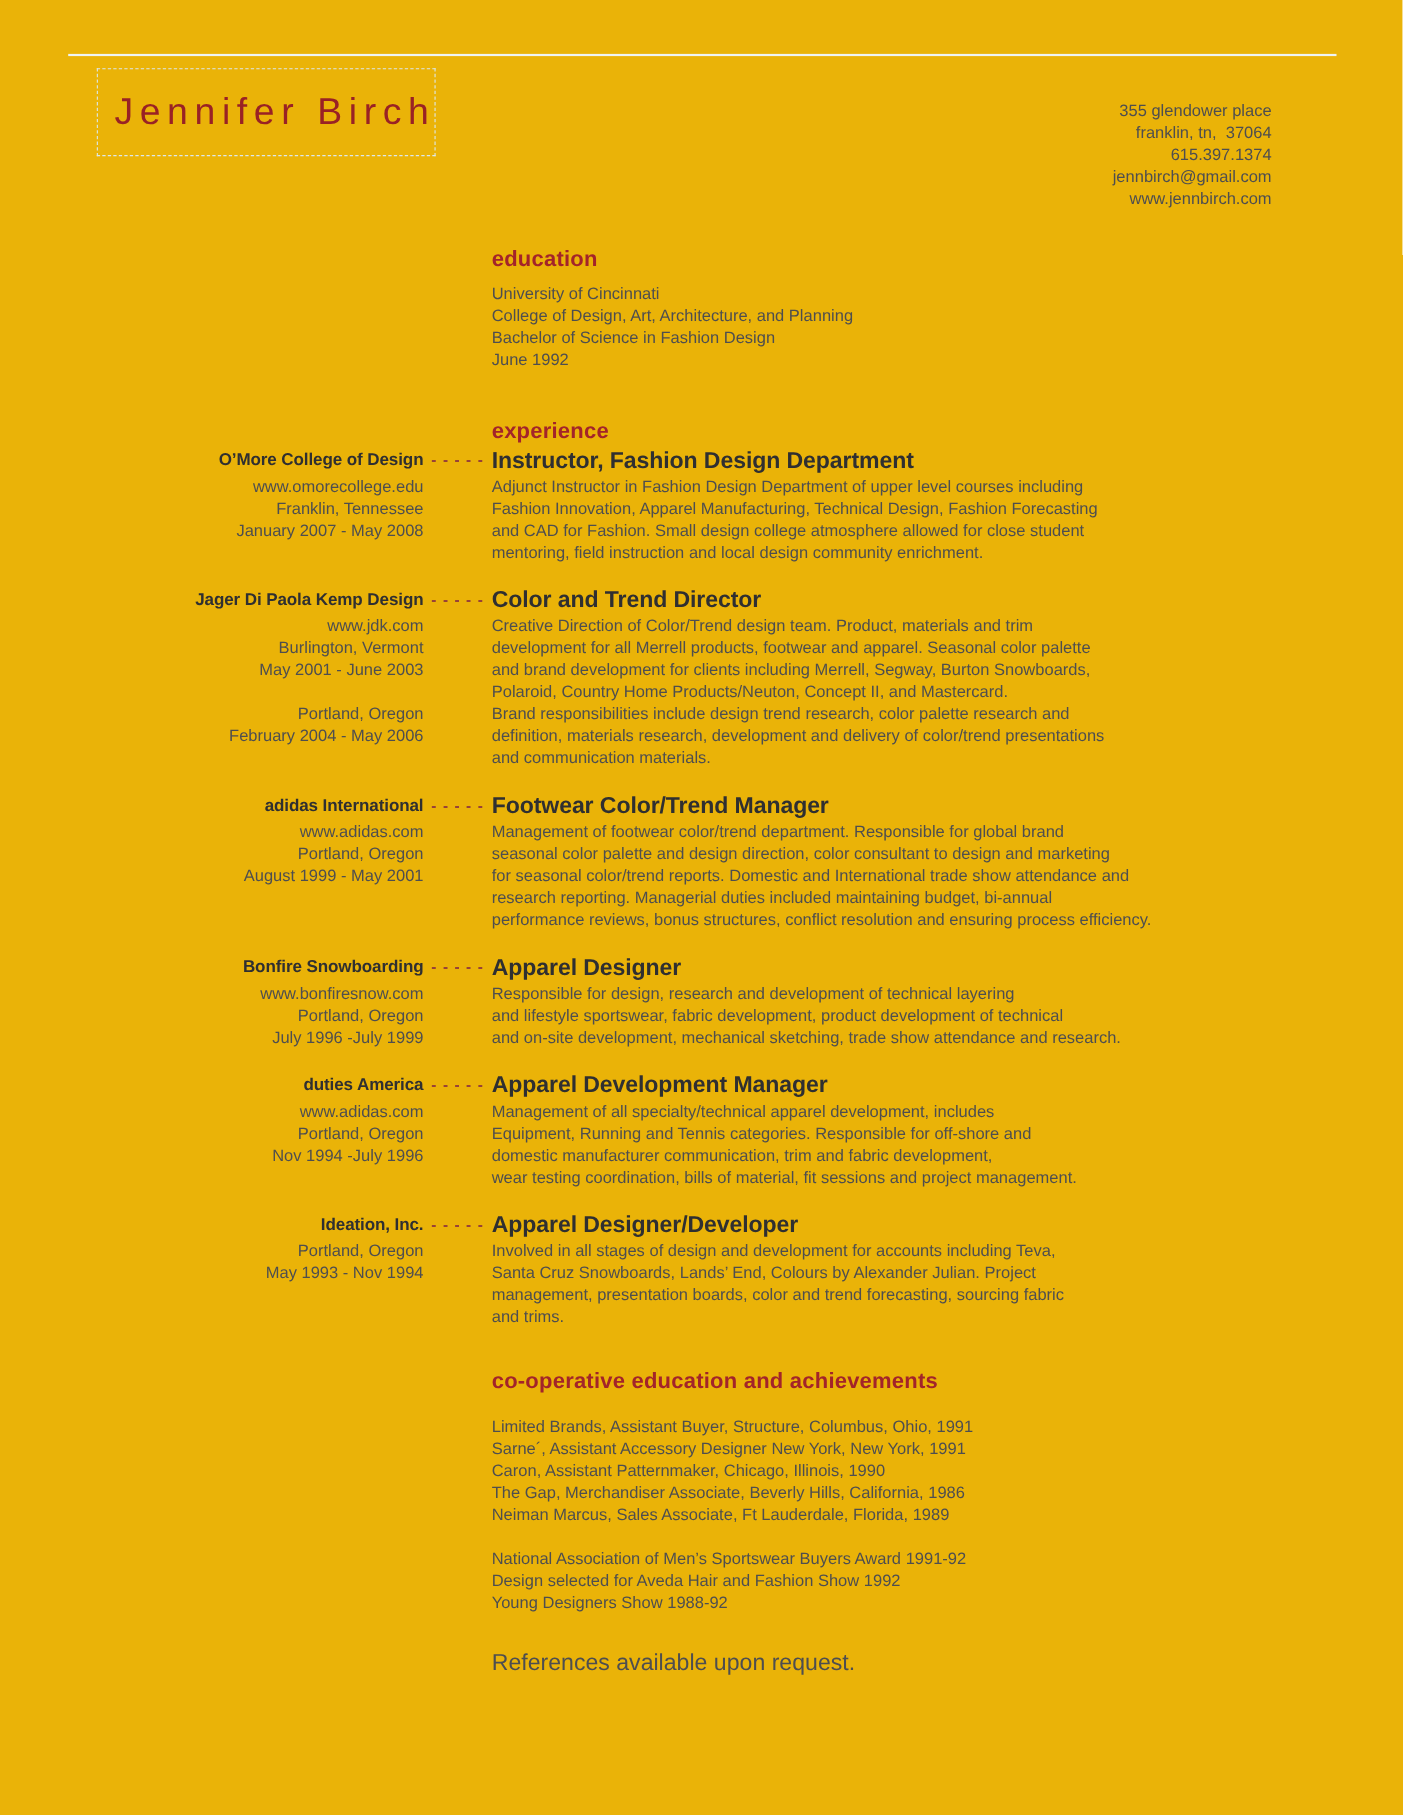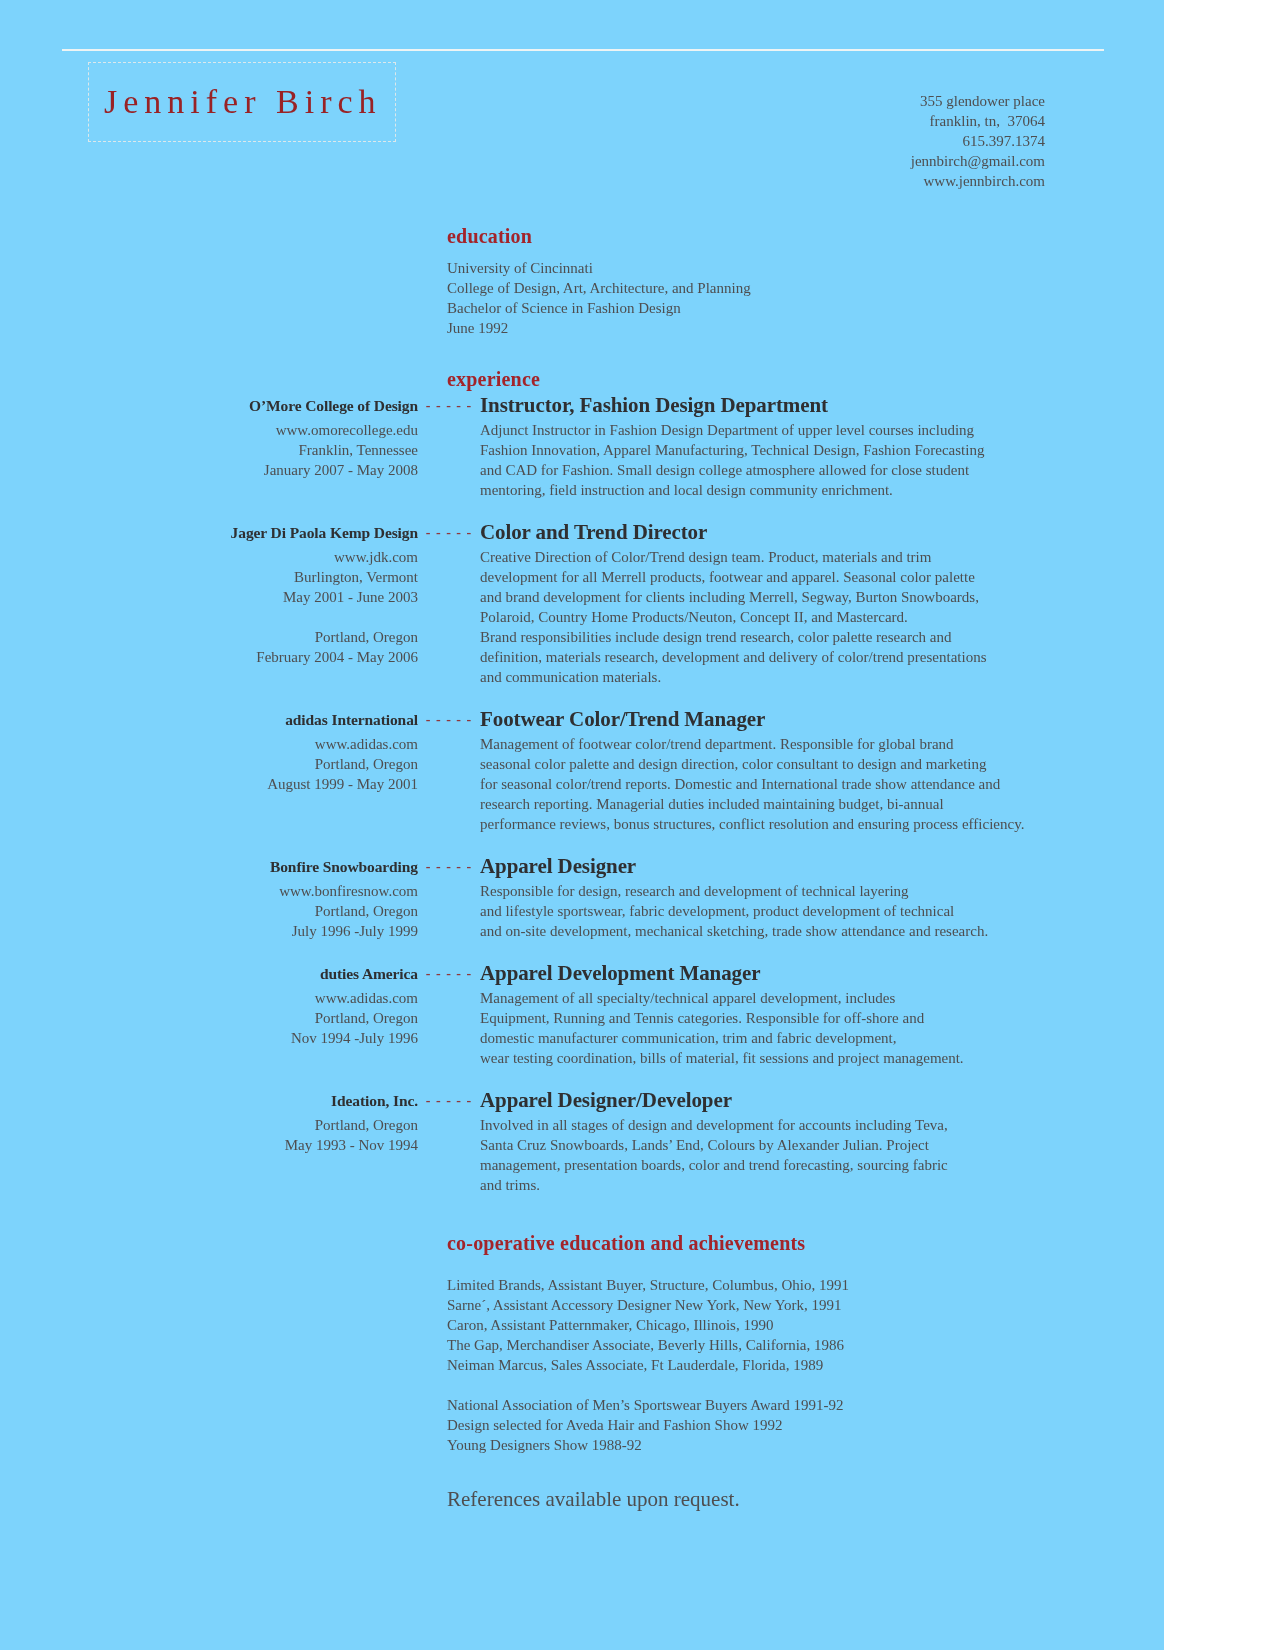--- a/index.html
+++ b/index.html
@@ -1,22 +1,22 @@
 <!DOCTYPE html>
 <html><head>
 <meta charset="utf-8">
 <style>
   html, body { margin: 0; padding: 0; background: #ffffff; }
   .doc {
     position: relative;
-    width: 1164px;
+    width: 1275px;
     height: 1650px;
-    background: #7dd3fc;
+    background: #eab308;
     overflow: hidden;
-    font-family: Liberation Serif, serif;
+    font-family: Liberation Sans, sans-serif;
     color: #4e4e50;
   }
   .topline {
     position: absolute;
     left: 62px; right: 60px; top: 49px;
     height: 2px;
     background: #eef4f4;
   }
   .namebox {
     position: absolute;
@@ -46,35 +46,34 @@
   }
   .content { padding-top: 224px; }
   h2 {
     margin: 0 0 10px 447px;
     font-size: 20px;
     line-height: 24px;
     font-weight: 700;
     letter-spacing: 0.2px;
     color: #a3242a;
   }
-  h2.experience-heading { margin-top: 29px; margin-bottom: 4px; }
+  h2.experience-heading { margin-top: 42px; margin-bottom: 4px; }
   h2.coop-heading { margin-top: 36px; margin-bottom: 20px; }
   .block { margin-left: 447px; }
   .line {
     font-size: 15px;
     line-height: 20px;
     white-space: nowrap;
     color: #4e4e50;
   }
   .jobs { margin-top: 4px; }
   .job {
     display: grid;
     grid-template-columns: 385px 62px 713px;
     margin-top: 22px;
-    padding-left: 33px;
   }
   .job:first-child { margin-top: 0; }
   .company {
     text-align: right;
     font-size: 15.5px;
     font-weight: 700;
     line-height: 21px;
     letter-spacing: -0.1px;
     color: #2f2f31;
     white-space: nowrap;

